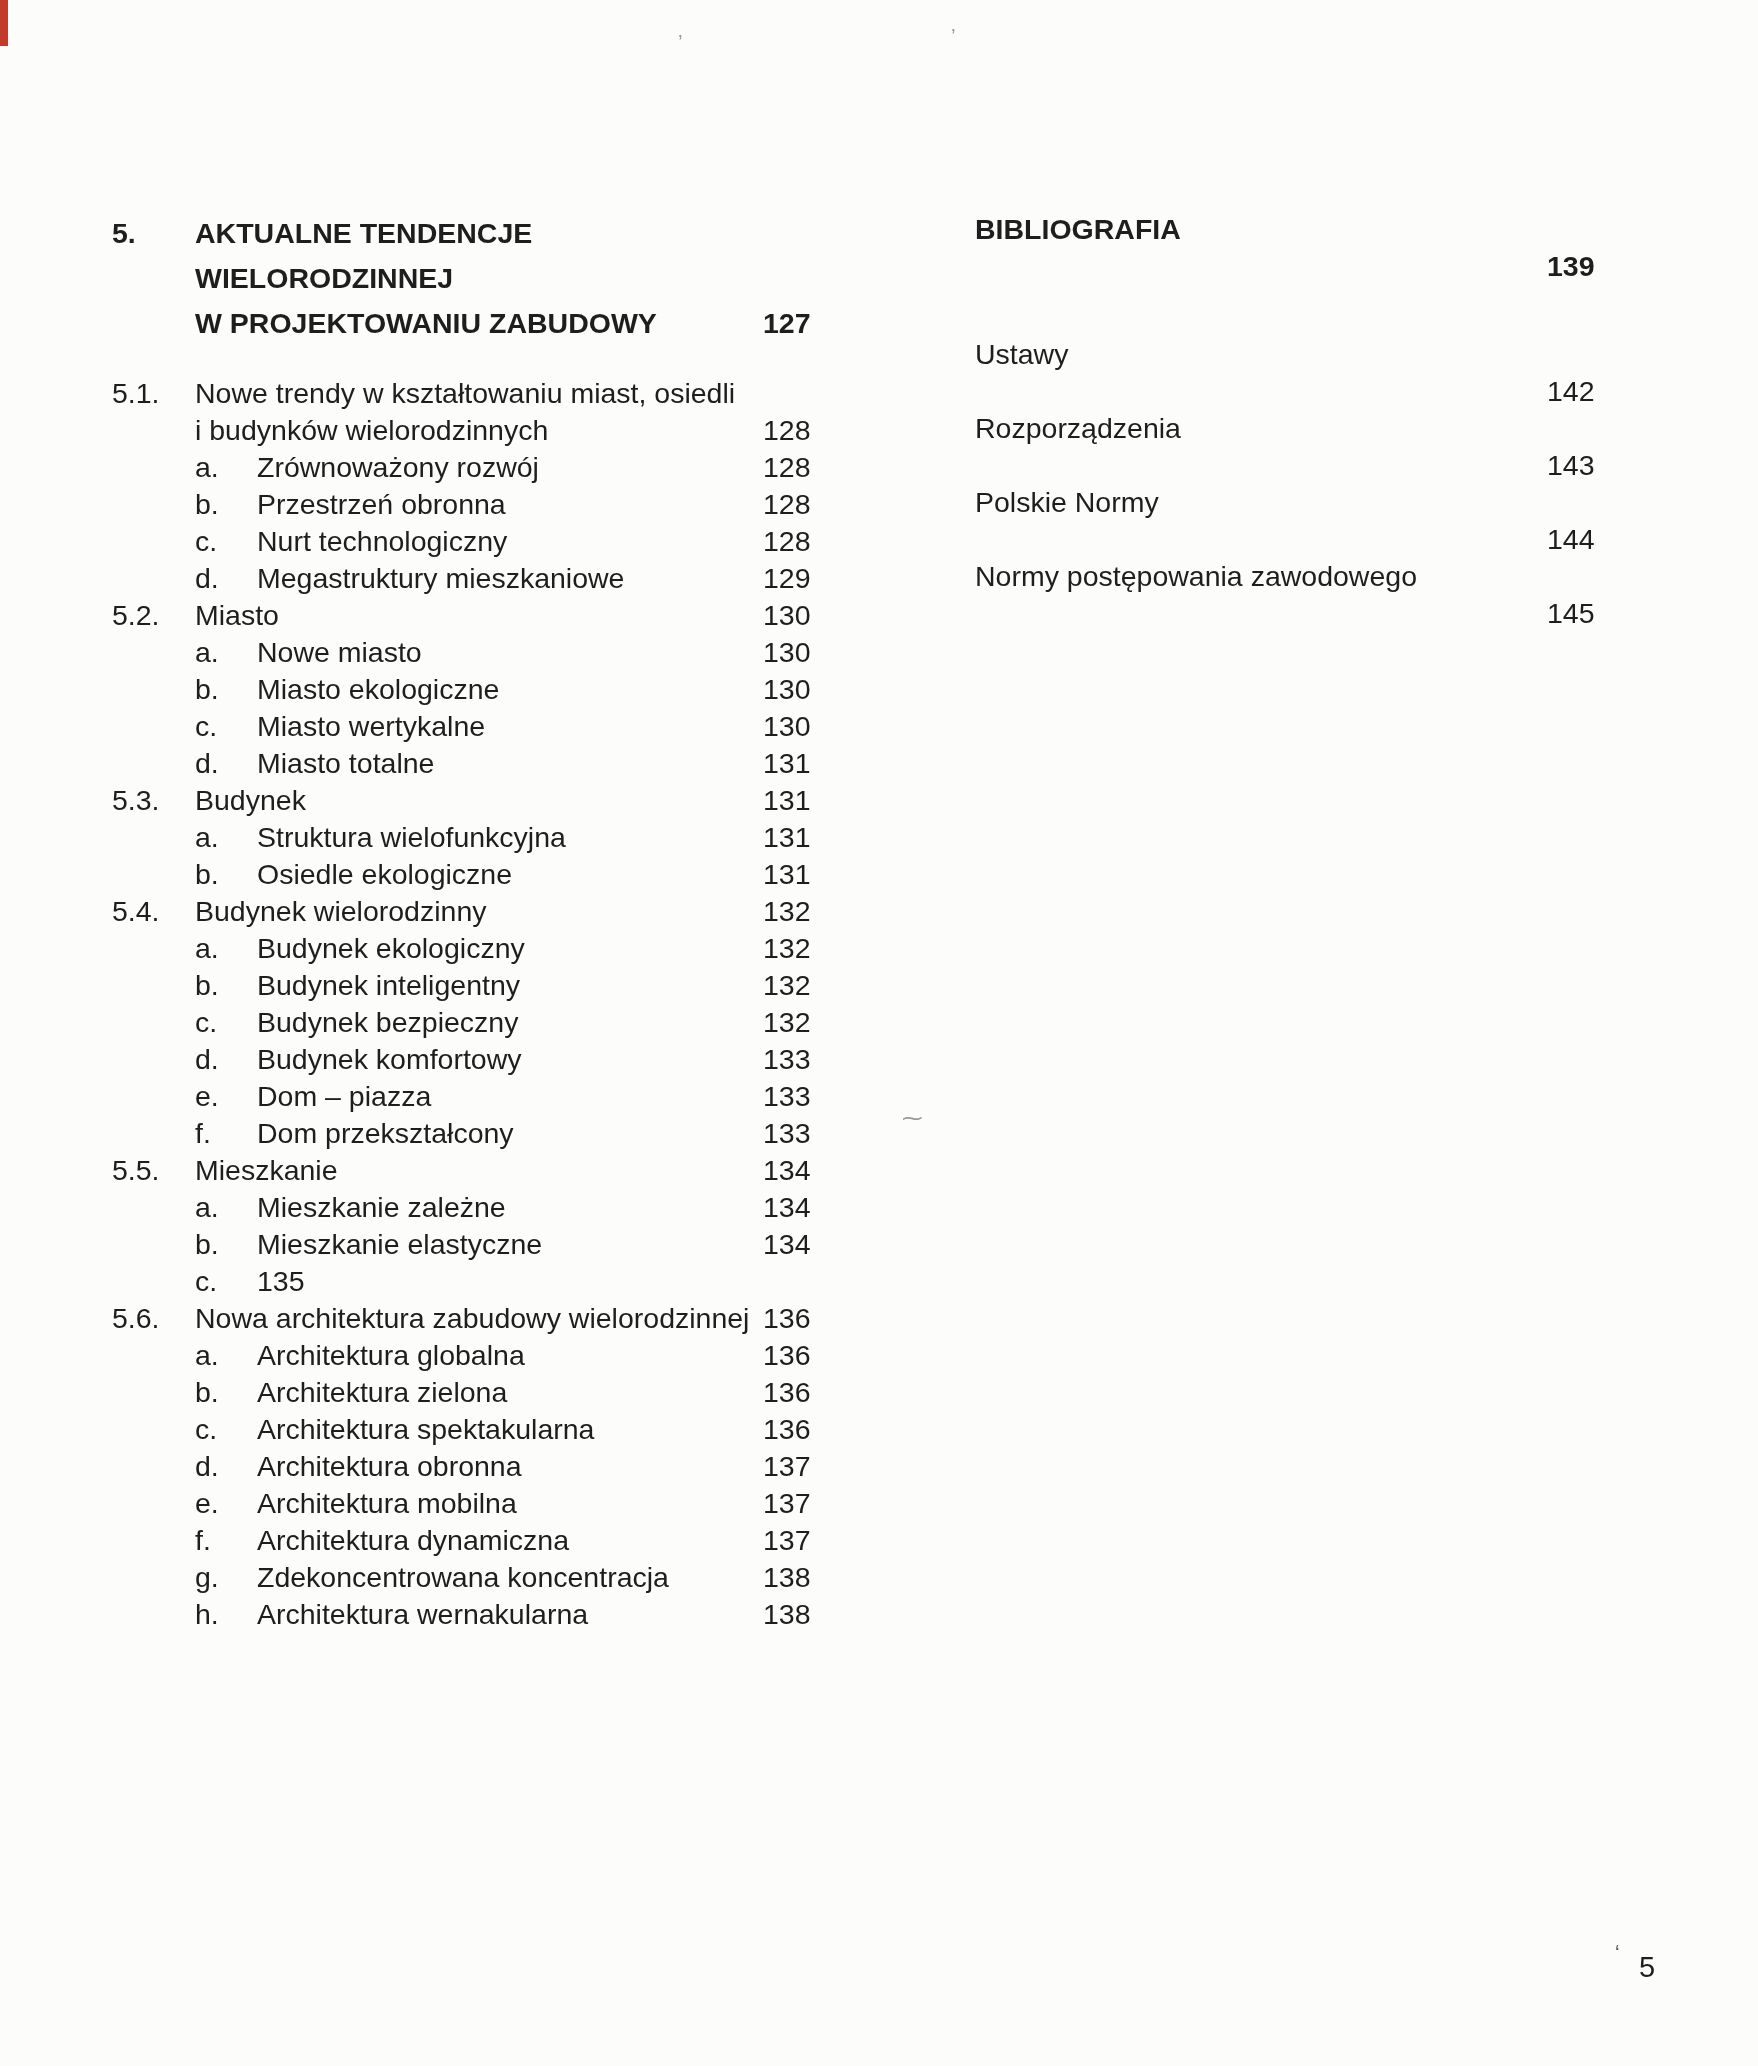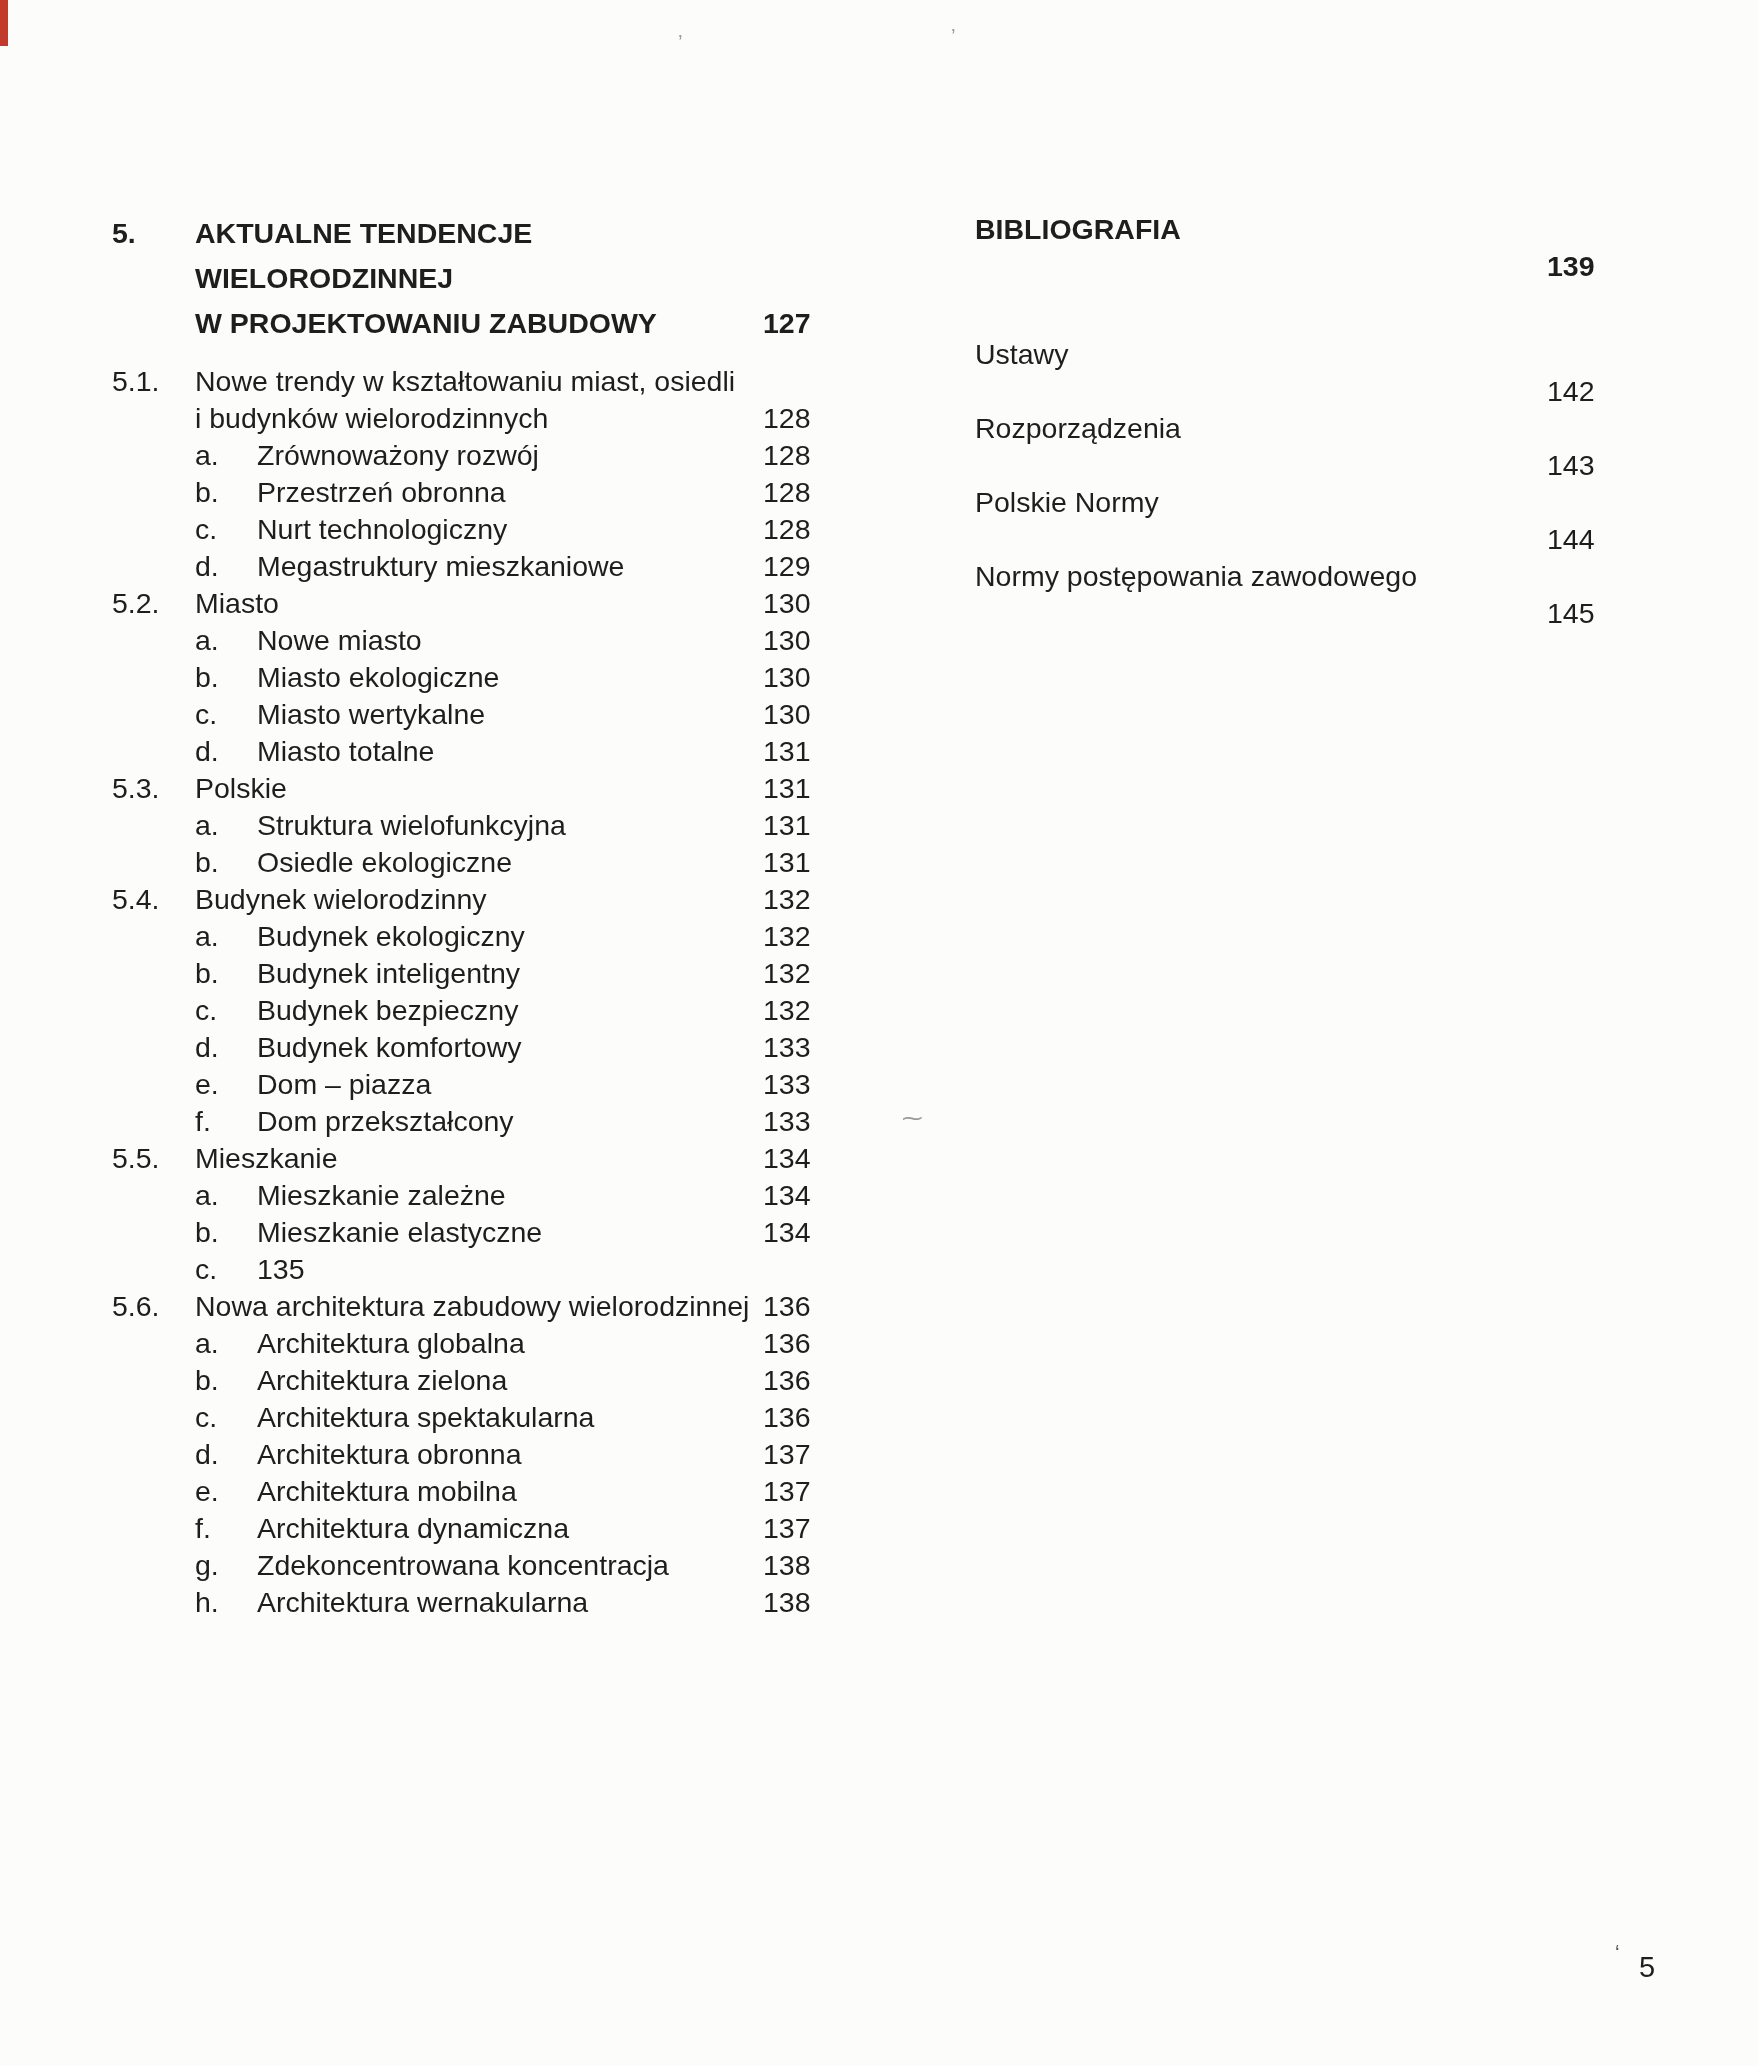--- a/index.html
+++ b/index.html
@@ -60,21 +60,21 @@
     width: 62px;
   }
   .c-title { flex: 1; }
   .c-page {
     flex: none;
     width: 75px;
     text-align: left;
     align-self: flex-end;
   }
 
-  #left-entries { margin-top: 17px; }
+  #left-entries { margin-top: 29px; }
   #right-entries { margin-top: 51px; }
 
   .biblio-row {
     display: flex;
     align-items: flex-start;
     line-height: 37px;
     flex-direction: column;
   }
   .biblio-row .c-label { flex: 1; }
 
@@ -191,21 +191,21 @@
           <div class="c-num"></div>
           <div class="c-letter">d.</div>
           <div class="c-title">
             <div>Miasto totalne</div>
           </div>
           <div class="c-page">131</div>
         </div>
         <div class="row section">
           <div class="c-num">5.3.</div>
           <div class="c-title">
-            <div>Polskie</div>
+            <div>Budynek</div>
           </div>
           <div class="c-page">131</div>
         </div>
         <div class="row sub">
           <div class="c-num"></div>
           <div class="c-letter">a.</div>
           <div class="c-title">
             <div>Struktura wielofunkcyjna</div>
           </div>
           <div class="c-page">131</div>

